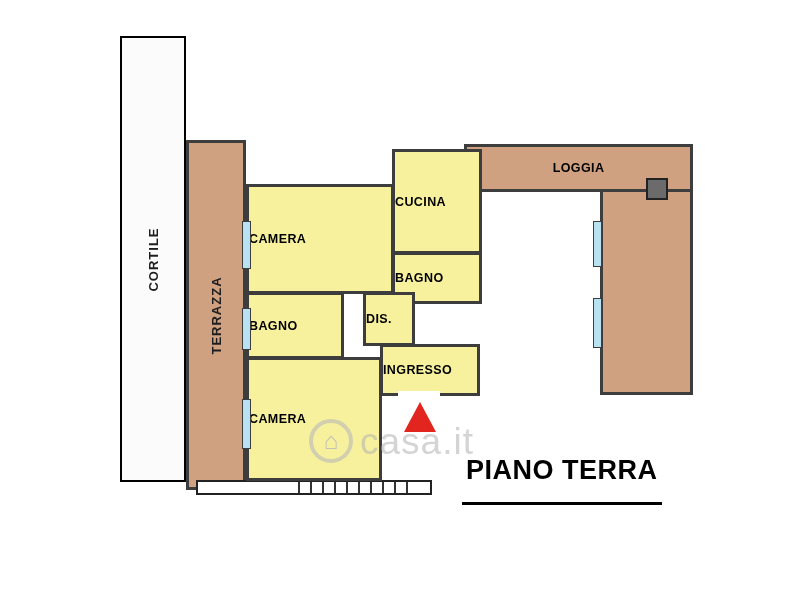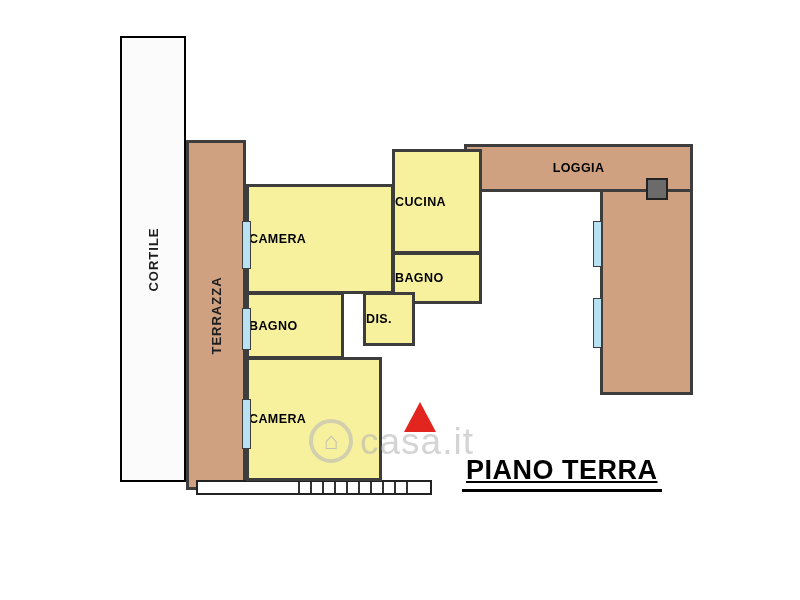--- a/index.html
+++ b/index.html
@@ -93,21 +93,21 @@
   .wm-house{font-size:24px;line-height:1;color:rgba(185,185,185,.85);}
   .wm-text{
     left:360px;top:421px;z-index:6;pointer-events:none;
     font-size:37px;font-weight:500;letter-spacing:1px;color:rgba(176,176,176,.55);
   }
 
   
   .plan-title{
     left:462px;top:455px;z-index:6;
     font-size:27px;font-weight:800;color:#000;letter-spacing:.5px;
-    border-bottom:3px solid #000;padding:0 4px 3px 4px;white-space:nowrap;text-decoration:underline;
+    border-bottom:3px solid #000;padding:0 4px 16px 4px;white-space:nowrap;
   }
 </style>
 </head>
 <body>
 
 <div class="page">
 
   <div class="abs cortile">
     <span class="vlabel">CORTILE</span>
   </div>
@@ -140,20 +140,23 @@
 
 
   <div class="abs room bagno-left">
     <span class="room-label">BAGNO</span>
   </div>
 
   <div class="abs room dis">
     <span class="room-label">DIS.</span>
   </div>
 
+  <div class="abs room ingresso">
+    <span class="room-label">INGRESSO</span>
+  </div>
 
   <div class="abs room camera-bottom">
     <span class="room-label">CAMERA</span>
   </div>
 
   <div class="abs window w1"></div>
   <div class="abs window w2"></div>
   <div class="abs window w3"></div>
   <div class="abs window w4"></div>
   <div class="abs window w5"></div>

